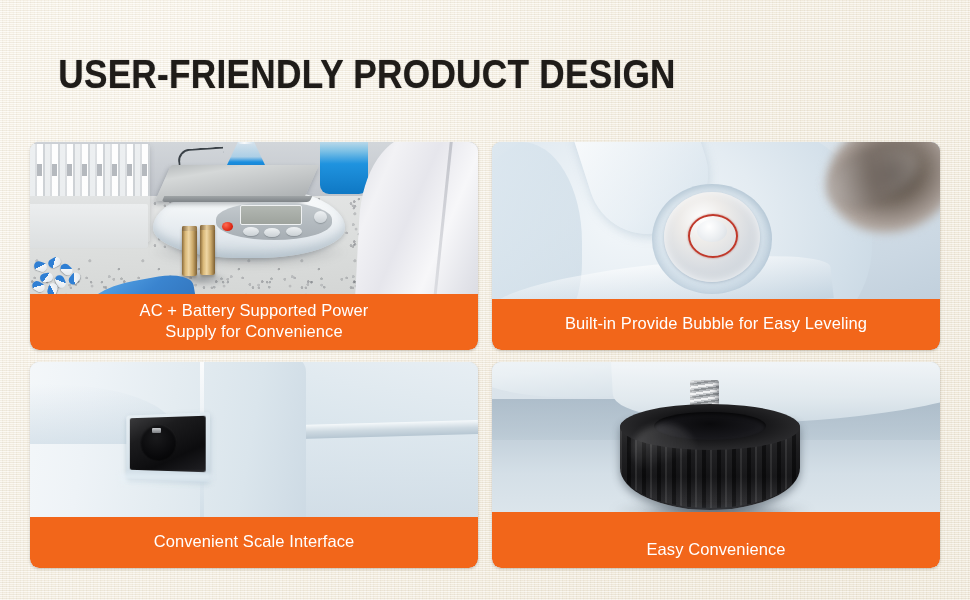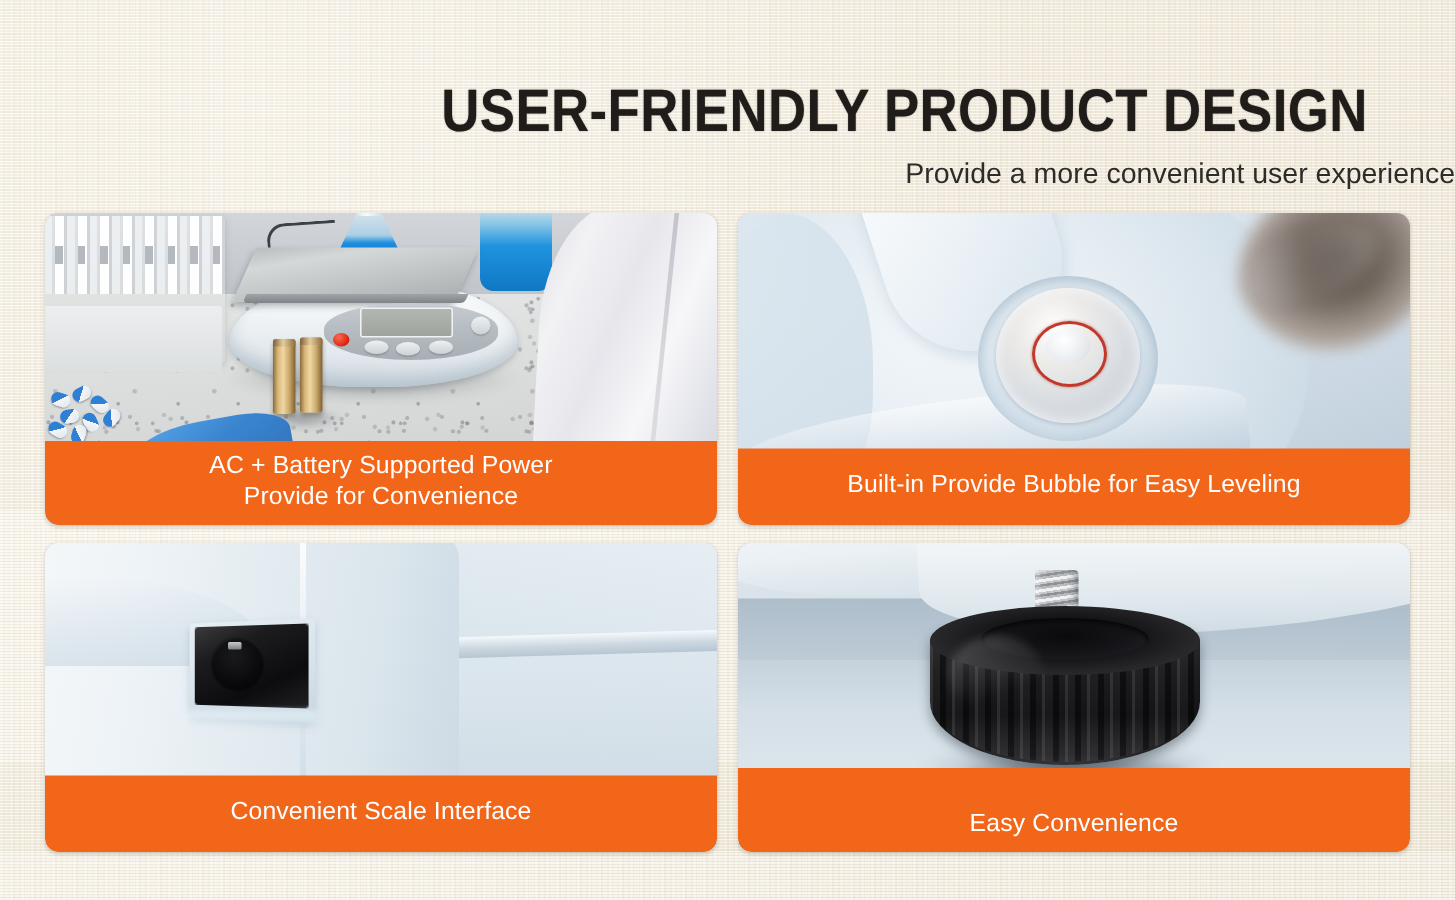--- a/index.html
+++ b/index.html
@@ -15,21 +15,21 @@
     background-image:
       repeating-linear-gradient(0deg, rgba(255,255,255,.45) 0 1px, rgba(206,196,176,.22) 1px 2px, rgba(255,255,255,.30) 2px 3px, rgba(214,204,186,.16) 3px 4px),
       repeating-linear-gradient(90deg, rgba(255,255,255,.30) 0 2px, rgba(205,194,173,.13) 2px 3px, rgba(250,246,236,.28) 3px 6px, rgba(212,202,183,.10) 6px 7px),
       radial-gradient(circle at 18% 12%, rgba(255,252,245,.75), rgba(0,0,0,0) 55%),
       radial-gradient(circle at 84% 88%, rgba(232,223,204,.55), rgba(0,0,0,0) 60%);
   }
 
   .page { position: relative; width: 970px; height: 600px; }
 
   
-  .header { position: absolute; left: 0; top: 0; width: 970px; text-align: right; }
+  .header { position: absolute; left: 0; top: 0; width: 970px; text-align: left; }
 
   .main-title {
     margin-top: 52px;
     font-size: 40px;
     line-height: 44px;
     font-weight: 800;
     letter-spacing: .3px;
     color: #1f1c19;
     transform: scaleX(.88);
     transform-origin: center;
@@ -485,21 +485,20 @@
     border-radius: 50%;
   }
 </style>
 </head>
 <body>
 
 <div class="page">
 
   <div class="header">
     <h1 class="main-title">USER-FRIENDLY PRODUCT DESIGN</h1>
-    <p class="sub-title">Provide a more convenient user experience</p>
   </div>
 
   <div class="grid">
 
     <div class="card">
       <div class="photo p1">
         <div class="p1-wall"></div>
         <div class="p1-counter"></div>
         <div class="p1-speckle"></div>
 
@@ -543,21 +542,21 @@
         <div class="p1-batt-top t2"></div>
 
         <div class="p1-glove"></div>
         <div class="p1-sleeve"></div>
         <div class="p1-coat"></div>
         <div class="p1-coat-fold"></div>
       </div>
       <div class="caption two-line">
         <span>
           <span>AC + Battery Supported Power</span><br>
-          <span>Provide for Convenience</span>
+          <span>Supply for Convenience</span>
         </span>
       </div>
     </div>
 
     <div class="card">
       <div class="photo p2">
         <div class="p2-body"></div>
         <div class="p2-groove2"></div>
         <div class="p2-ridge"></div>
         <div class="p2-groove"></div>

